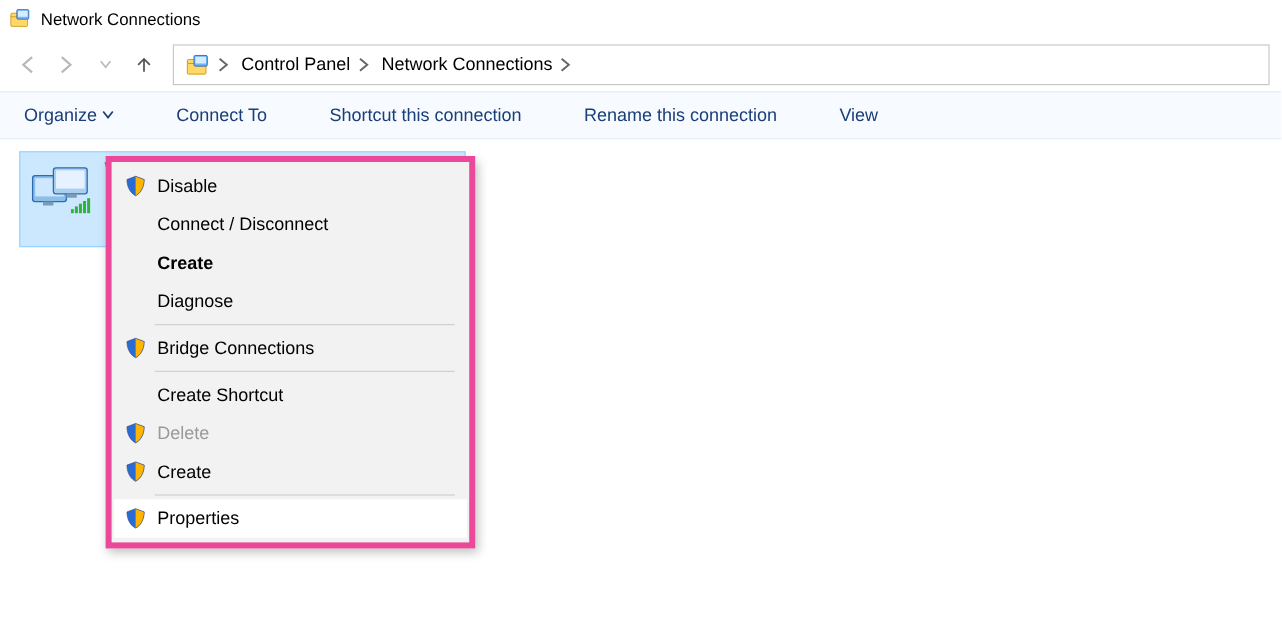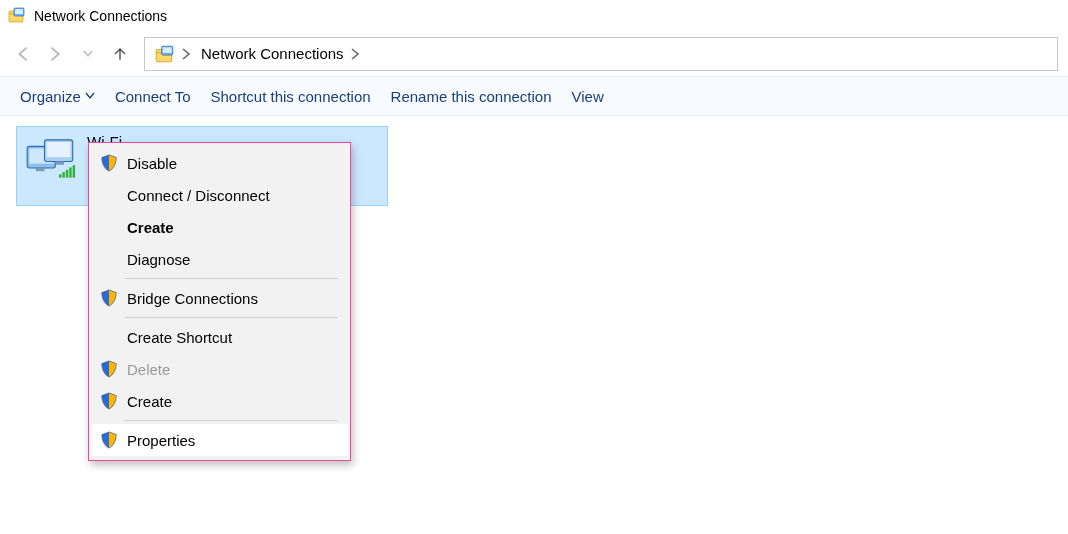--- a/index.html
+++ b/index.html
@@ -19,38 +19,38 @@
       flex: 1; height: 34px; border: 1px solid #c8c8c8; display: flex; align-items: center;
       padding: 0 6px; margin-left: 6px; background: #fff;
     }
     .crumb { display: flex; align-items: center; gap: 2px; padding: 0 4px; height: 100%; }
     .crumb span { color: #000; font-size: 15px; }
     .chev { width: 14px; height: 14px; color: #666; margin-left: 2px; }
 
     
     .cmdbar {
       height: 40px; background: #f7fbff; border-top: 1px solid #e6eef9; border-bottom: 1px solid #e6eef9;
-      display: flex; align-items: center; padding: 0 20px; gap: 20px; color: #1a3e78;
+      display: flex; align-items: center; padding: 0 20px; gap: 52px; color: #1a3e78;
     }
     .cmd { font-size: 15px; color: #1a3e78; white-space: nowrap; display: flex; align-items: center; gap: 4px; cursor: default; }
     .cmd .caret { width: 10px; height: 10px; }
 
     
     .content { position: relative; padding: 10px 16px; }
     .connection-item {
       width: 372px; height: 80px; background: #cce8ff; border: 1px solid #99d1ff;
       display: flex; align-items: flex-start; padding: 6px 8px; gap: 10px;
     }
     .conn-icon { width: 52px; height: 44px; position: relative; }
     .conn-label { font-size: 15px; padding-top: 0; }
 
     
     .context-menu {
-      position: absolute; left: 88px; top: 26px; width: 263px;
-      background: #f2f2f2; border: 1px solid #ec4899; box-shadow: 2px 4px 8px rgba(0,0,0,0.25);
+      position: absolute; left: 88px; top: 14px; width: 308px;
+      background: #f2f2f2; border: 5px solid #ec4899; box-shadow: 2px 4px 8px rgba(0,0,0,0.25);
       padding: 4px 2px;
     }
     .menu-item {
       display: flex; align-items: center; height: 32px; padding: 0 10px 0 8px;
       font-size: 15px; color: #000; gap: 8px;
     }
     .menu-item.highlight { background: #fff; }
     .menu-item.disabled { color: #9a9a9a; }
     .menu-item.bold { font-weight: 600; }
     .menu-icon { width: 20px; height: 20px; display: flex; align-items: center; justify-content: center; }
@@ -141,20 +141,26 @@
   <div class="addressbar">
     <span class="crumb">
       <svg viewBox="0 0 18 16" width="20" height="18">
           <use href="#netfolder"></use>
         </svg>
       <svg class="chev" viewBox="0 0 14 14">
           <use href="#chevron-right"></use>
         </svg>
     </span>
     <span class="crumb">
+      <span>Control Panel</span>
+      <svg class="chev" viewBox="0 0 14 14">
+          <use href="#chevron-right"></use>
+        </svg>
+    </span>
+    <span class="crumb">
       <span>Network Connections</span>
       <svg class="chev" viewBox="0 0 14 14">
           <use href="#chevron-right"></use>
         </svg>
     </span>
   </div>
 </div>
 
 <div class="cmdbar">
   <div class="cmd">

